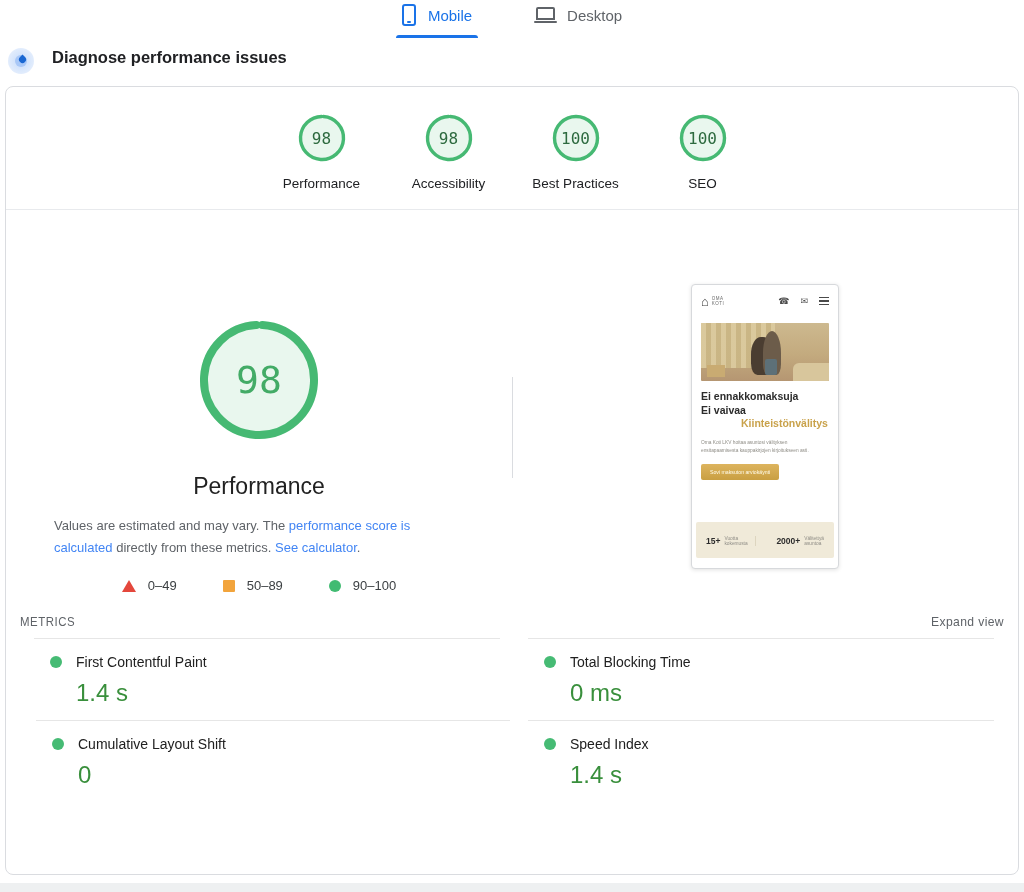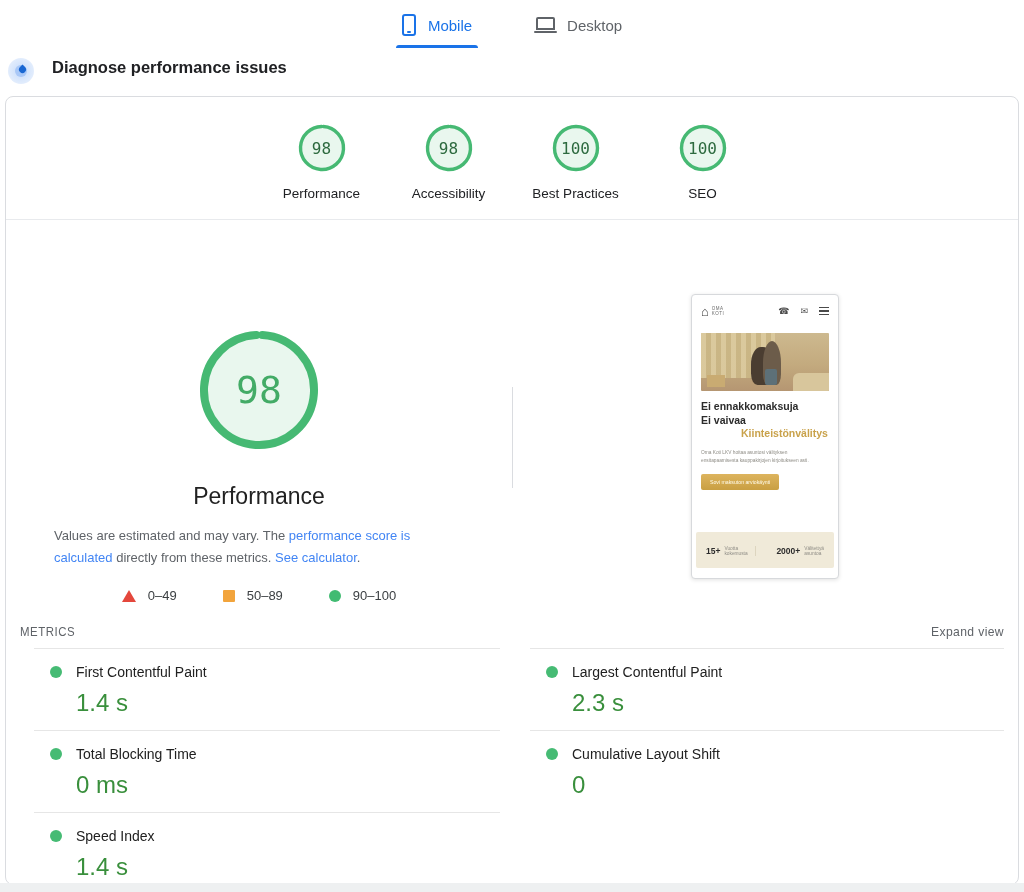--- a/index.html
+++ b/index.html
@@ -2,21 +2,21 @@
 <html><head>
 <meta charset="utf-8">
 <style>
   * { box-sizing: border-box; margin: 0; padding: 0; }
   html,body { width:1024px; height:892px; overflow:hidden; }
   body {
     font-family: "Liberation Sans", sans-serif;
     background:#fff; color:#202124; position:relative;
   }
   
-  .tabs { display:flex; justify-content:center; gap:52px; padding-top:10px; }
+  .tabs { display:flex; justify-content:center; gap:52px; padding-top:0; }
   .tab { display:flex; align-items:center; gap:12px; padding:4px 6px 12px; cursor:pointer;
          font-size:15px; color:#5f6368; position:relative; }
   .tab.active { color:#1a73e8; font-weight:500; }
   .tab.active::after { content:""; position:absolute; left:0; right:0; bottom:0;
          height:3px; background:#1a73e8; border-radius:3px 3px 0 0; }
   .phone-icon { width:14px; height:22px; border:2px solid #1a73e8; border-radius:3px; position:relative; }
   .phone-icon::after { content:""; position:absolute; bottom:1px; left:50%; transform:translateX(-50%);
          width:4px; height:2px; background:#1a73e8; border-radius:1px; }
   .laptop-icon { width:19px; height:13px; border:2px solid #5f6368; border-radius:2px 2px 0 0;
          position:relative; margin-bottom:3px; }
@@ -266,27 +266,20 @@
   </div>
 
   <div class="metrics-grid">
     <div class="metric-cell col-left">
       <div class="metric-head">
         <span class="metric-dot"></span>
         <span class="metric-name">First Contentful Paint</span>
       </div>
       <div class="metric-value">1.4 s</div>
     </div>
-    <div class="metric-cell col-right">
-      <div class="metric-head">
-        <span class="metric-dot"></span>
-        <span class="metric-name">Largest Contentful Paint</span>
-      </div>
-      <div class="metric-value">2.3 s</div>
-    </div>
     <div class="metric-cell col-left">
       <div class="metric-head">
         <span class="metric-dot"></span>
         <span class="metric-name">Total Blocking Time</span>
       </div>
       <div class="metric-value">0 ms</div>
     </div>
     <div class="metric-cell col-right">
       <div class="metric-head">
         <span class="metric-dot"></span>

